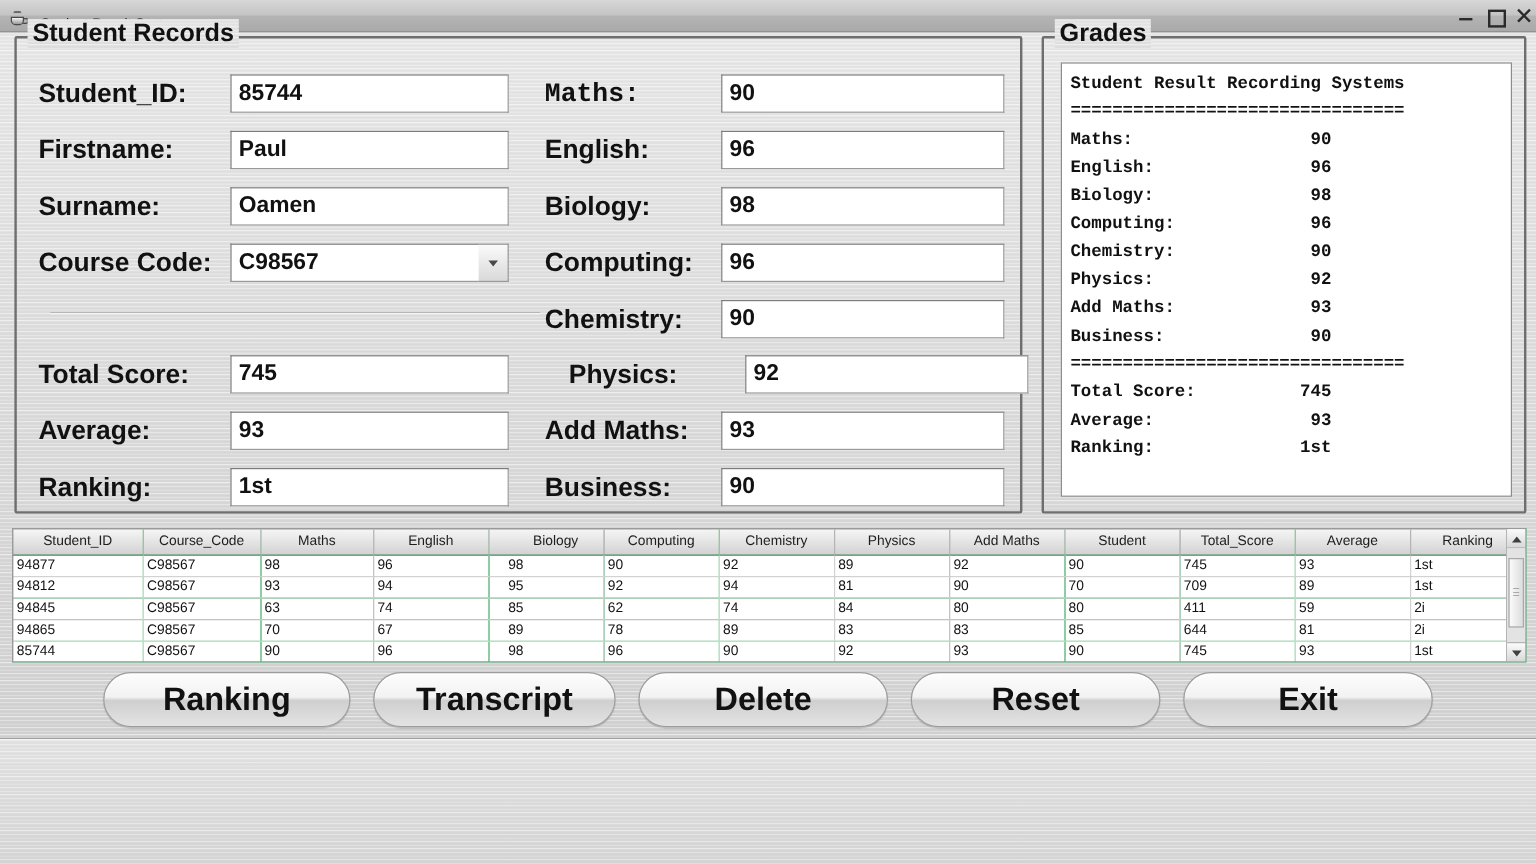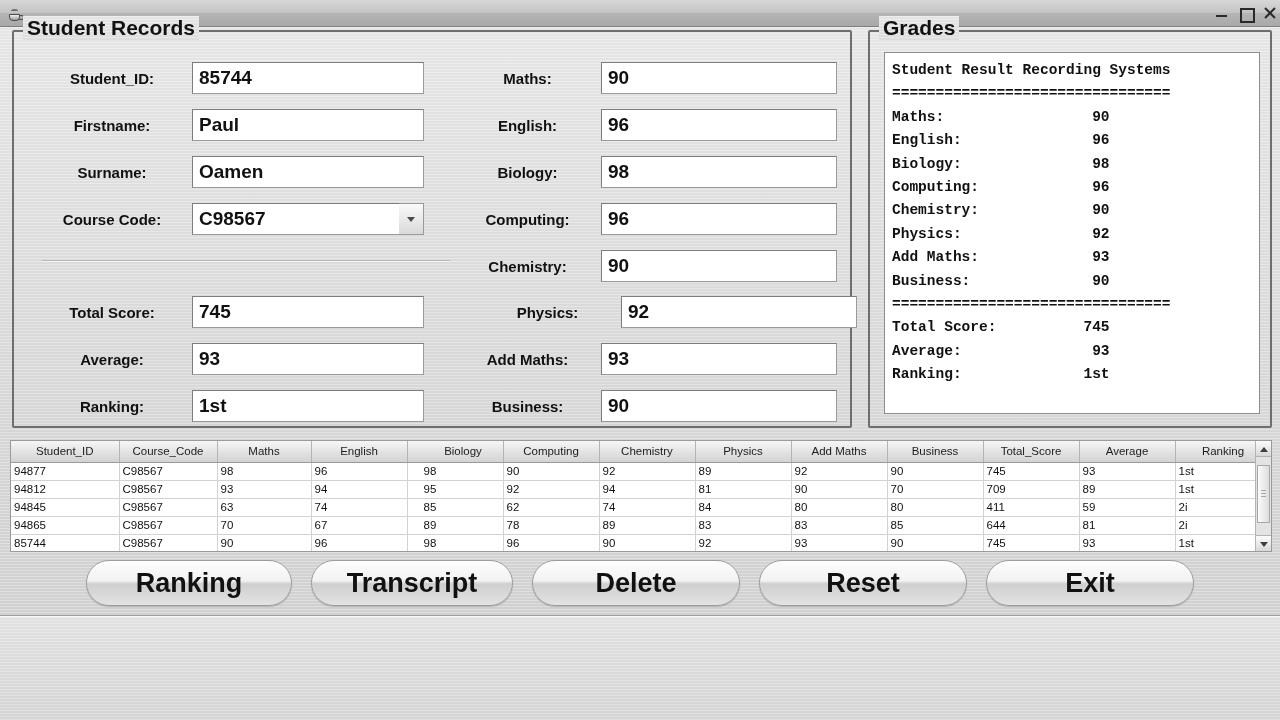--- a/index.html
+++ b/index.html
@@ -70,21 +70,21 @@
       repeating-linear-gradient(to bottom, rgba(255,255,255,0.55) 0px, rgba(255,255,255,0) 1px, rgba(0,0,0,0.025) 2px, rgba(255,255,255,0) 3px),
       linear-gradient(to bottom, #e7e7e7, #e0e0e0);
     white-space: nowrap;
   }
   #student-records { left: 12px; top: 30px; width: 840px; height: 398px; }
   #grades-panel    { left: 868px; top: 30px; width: 404px; height: 398px; }
 
   
   .field-row { position: absolute; display: flex; align-items: center; }
   .field-label {
-    font-size: 15px; font-weight: bold; color: #111; white-space: nowrap; text-align: center;
+    font-size: 22px; font-weight: bold; color: #111; white-space: nowrap;
   }
   .field-input {
     background: #fff;
     border: 1px solid #9a9a9a;
     border-top-color: #7d7d7d; border-left-color: #7d7d7d;
     font-size: 19px; font-weight: bold; color: #111;
     padding: 3px 6px; height: 32px; line-height: 24px;
     font-family: "Liberation Sans", sans-serif;
     white-space: nowrap; overflow: hidden;
   }
@@ -252,21 +252,21 @@
   <div class="field-row" style="left:18px; top:311px;">
     <span class="field-label" style="width:160px;">Average:</span>
     <span class="field-input" style="width:232px;">93</span>
   </div>
   <div class="field-row" style="left:18px; top:358px;">
     <span class="field-label" style="width:160px;">Ranking:</span>
     <span class="field-input" style="width:232px;">1st</span>
   </div>
 
   <div class="field-row" style="left:440px; top:30px;">
-    <span class="field-label" style="width:147px;">Maths:</span>
+    <span class="field-label" style="width:147px;font-family:Liberation Mono, monospace;">Maths:</span>
     <span class="field-input" style="width:236px;">90</span>
   </div>
   <div class="field-row" style="left:440px; top:77px;">
     <span class="field-label" style="width:147px;">English:</span>
     <span class="field-input" style="width:236px;">96</span>
   </div>
   <div class="field-row" style="left:440px; top:124px;">
     <span class="field-label" style="width:147px;">Biology:</span>
     <span class="field-input" style="width:236px;">98</span>
   </div>
@@ -317,21 +317,21 @@
         <tr id="thead-row">
             <th class="c0">Student_ID</th>
             <th class="c1">Course_Code</th>
             <th class="c2">Maths</th>
             <th class="c3">English</th>
             <th class="c4">Biology</th>
             <th class="c5">Computing</th>
             <th class="c6">Chemistry</th>
             <th class="c7">Physics</th>
             <th class="c8">Add Maths</th>
-            <th class="c9">Business</th>
+            <th class="c9">Student</th>
             <th class="c10">Total_Score</th>
             <th class="c11">Average</th>
             <th class="c12">Ranking</th>
           </tr>
       </thead>
       <tbody id="tbody-rows">
           <tr>
             <td class="c0">94877</td>
             <td class="c1">C98567</td>
             <td class="c2">98</td>

